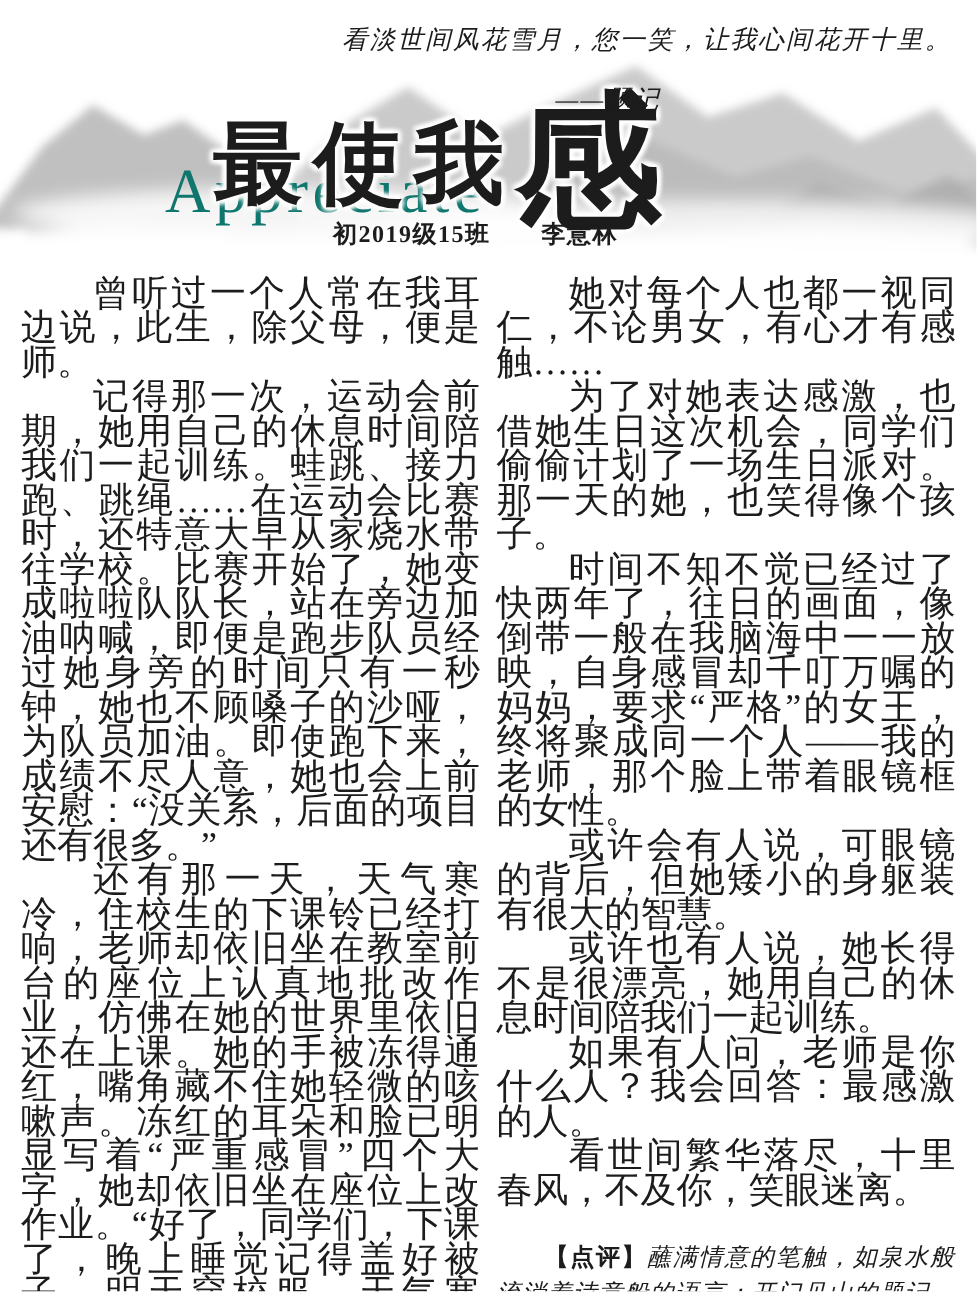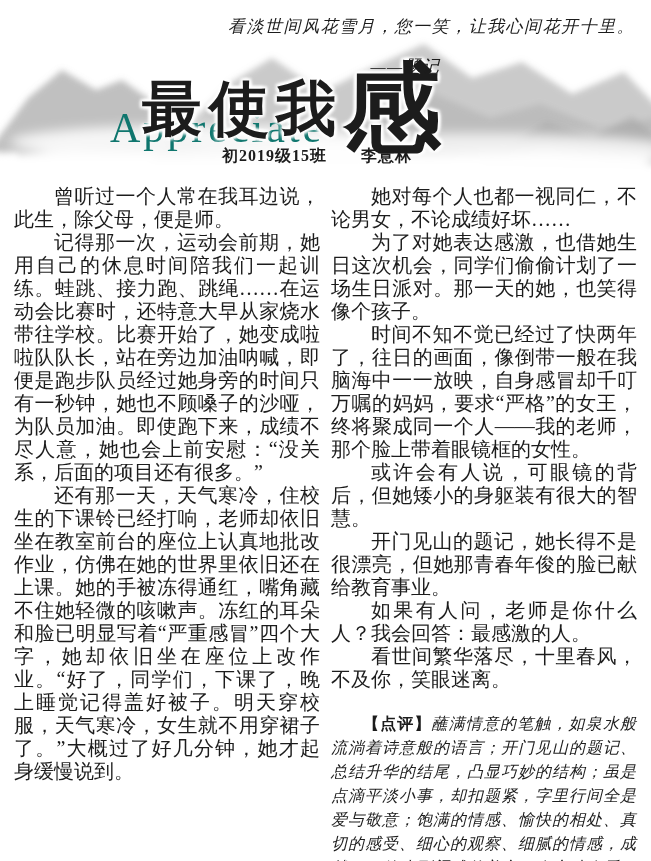--- a/index.html
+++ b/index.html
@@ -45,21 +45,21 @@
     text-align:center; font-size:16px; font-weight:bold; letter-spacing:1px;
   }
 
   
   .columns {
     display:flex; gap:11px; padding:4px 14px 0 14px;
   }
   .col { flex:1 1 0; min-width:0; }
   .para {
     margin:0; text-indent:2em; text-align:justify;
-    font-size:20px; line-height:23px;
+    font-size:24px; line-height:23px;
   }
 
   
   .comment {
     margin-top:21px;
     font-size:16px; line-height:24px; letter-spacing:1px;
     text-align:justify; text-indent:2em;
   }
   .comment-label, .comment-teacher {
     font-weight:bold; font-style:normal;
@@ -117,25 +117,25 @@
     <section class="col">
       <div>
           <p class="para">曾听过一个人常在我耳边说，此生，除父母，便是师。</p>
           <p class="para">记得那一次，运动会前期，她用自己的休息时间陪我们一起训练。蛙跳、接力跑、跳绳……在运动会比赛时，还特意大早从家烧水带往学校。比赛开始了，她变成啦啦队队长，站在旁边加油呐喊，即便是跑步队员经过她身旁的时间只有一秒钟，她也不顾嗓子的沙哑，为队员加油。即使跑下来，成绩不尽人意，她也会上前安慰：“没关系，后面的项目还有很多。”</p>
           <p class="para">还有那一天，天气寒冷，住校生的下课铃已经打响，老师却依旧坐在教室前台的座位上认真地批改作业，仿佛在她的世界里依旧还在上课。她的手被冻得通红，嘴角藏不住她轻微的咳嗽声。冻红的耳朵和脸已明显写着“严重感冒”四个大字，她却依旧坐在座位上改作业。“好了，同学们，下课了，晚上睡觉记得盖好被子。明天穿校服，天气寒冷，女生就不用穿裙子了。”大概过了好几分钟，她才起身缓慢说到。</p>
         </div>
     </section>
 
     <section class="col">
       <div>
-          <p class="para">她对每个人也都一视同仁，不论男女，不论成绩好坏……</p>
+          <p class="para">她对每个人也都一视同仁，不论男女，有心才有感触……</p>
           <p class="para">为了对她表达感激，也借她生日这次机会，同学们偷偷计划了一场生日派对。那一天的她，也笑得像个孩子。</p>
           <p class="para">时间不知不觉已经过了快两年了，往日的画面，像倒带一般在我脑海中一一放映，自身感冒却千叮万嘱的妈妈，要求“严格”的女王，终将聚成同一个人——我的老师，那个脸上带着眼镜框的女性。</p>
           <p class="para">或许会有人说，可眼镜的背后，但她矮小的身躯装有很大的智慧。</p>
-          <p class="para">开门见山的题记，她长得不是很漂亮，但她那青春年俊的脸已献给教育事业。</p>
+          <p class="para">或许也有人说，她长得不是很漂亮，她用自己的休息时间陪我们一起训练。</p>
           <p class="para">如果有人问，老师是你什么人？我会回答：最感激的人。</p>
           <p class="para">看世间繁华落尽，十里春风，不及你，笑眼迷离。</p>
         </div>
 
       <p class="comment">
         <span class="comment-label">【点评】</span><span class="comment-body">蘸满情意的笔触，如泉水般流淌着诗意般的语言；开门见山的题记、总结升华的结尾，凸显巧妙的结构；虽是点滴平淡小事，却扣题紧，字里行间全是爱与敬意；饱满的情感、愉快的相处、真切的感受、细心的观察、细腻的情感，成就了一篇水到渠成的美文，有心才有爱，有心才有感触，有感触才有美文。加油，我的孩子！</span>
       </p>
     </section>
   </div>
 

